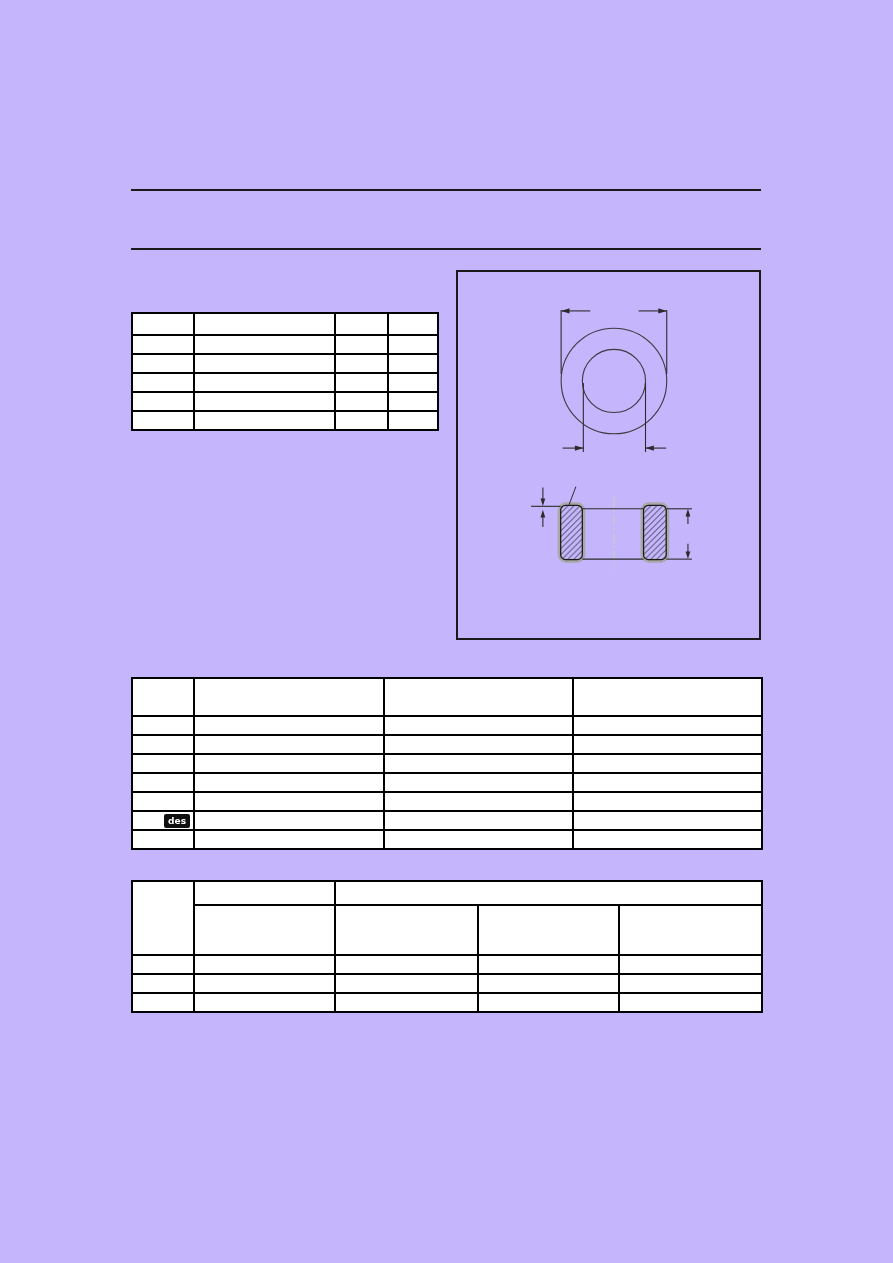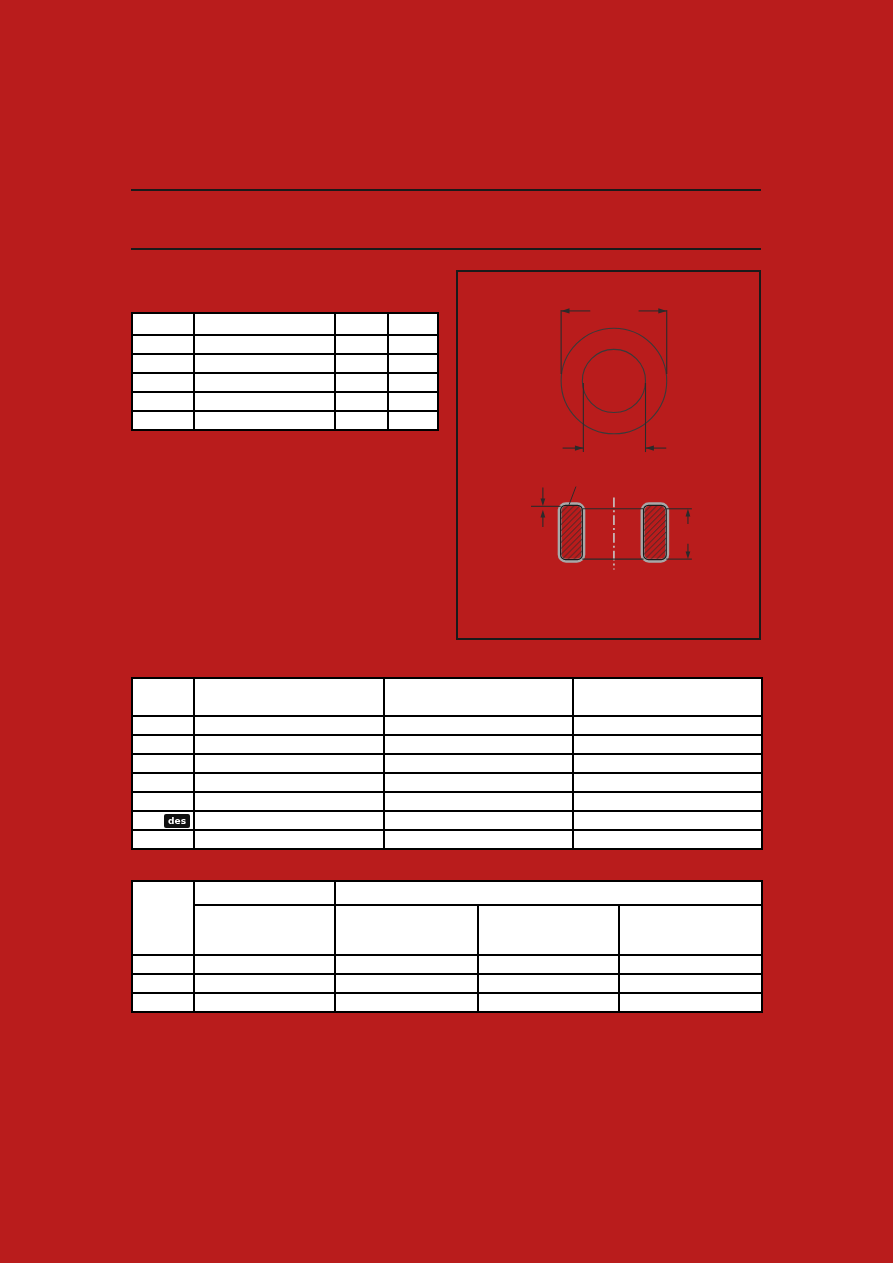--- a/index.html
+++ b/index.html
@@ -1,16 +1,16 @@
 <!DOCTYPE html>
 <html><head>
 <meta charset="utf-8">
 <style>
   html,body{margin:0;padding:0;background:#ffffff;}
-  #page{position:relative;width:893px;height:1263px;background:#b91c1c;overflow:hidden;
+  #page{position:relative;width:893px;height:1263px;background:#c4b5fd;overflow:hidden;
         font-family:"DejaVu Sans",sans-serif;}
   .rule{position:absolute;height:2px;background:#1a1a1a;}
   table{border-collapse:collapse;table-layout:fixed;position:absolute;background:#ffffff;}
   td,th{border:2px solid #000000;padding:0;font-size:10px;}
   .badge{display:inline-block;background:#101010;color:#ffffff;
          font-family:"DejaVu Sans",sans-serif;font-size:9px;font-weight:bold;
          line-height:14px;padding:0 4px;border-radius:2px;vertical-align:middle;}
   .badge-cell{text-align:right;padding-right:3px;}
   #drawing-box{position:absolute;left:456px;top:270px;width:305px;height:370px;
                border:2px solid #1a1a1a;box-sizing:border-box;}

